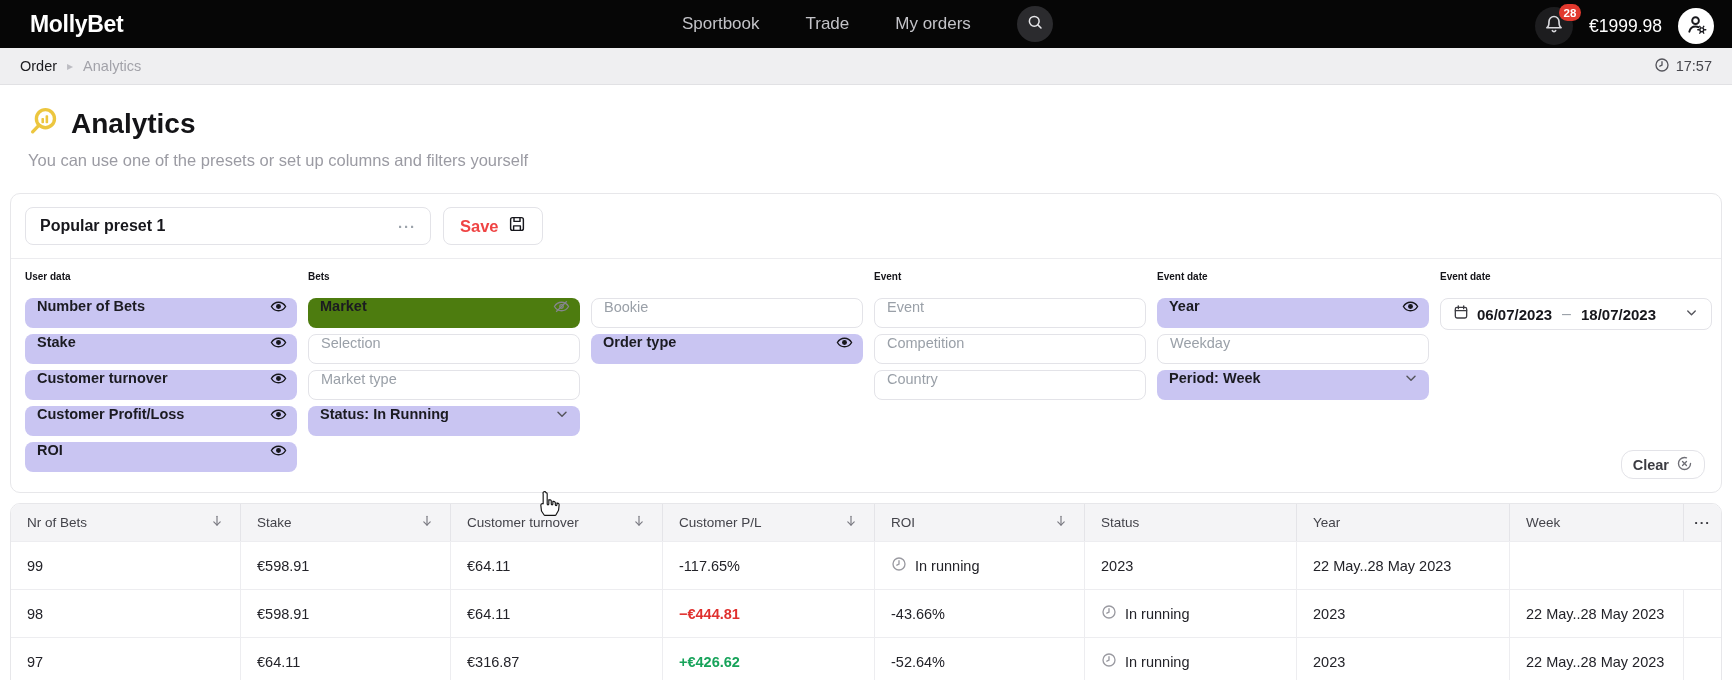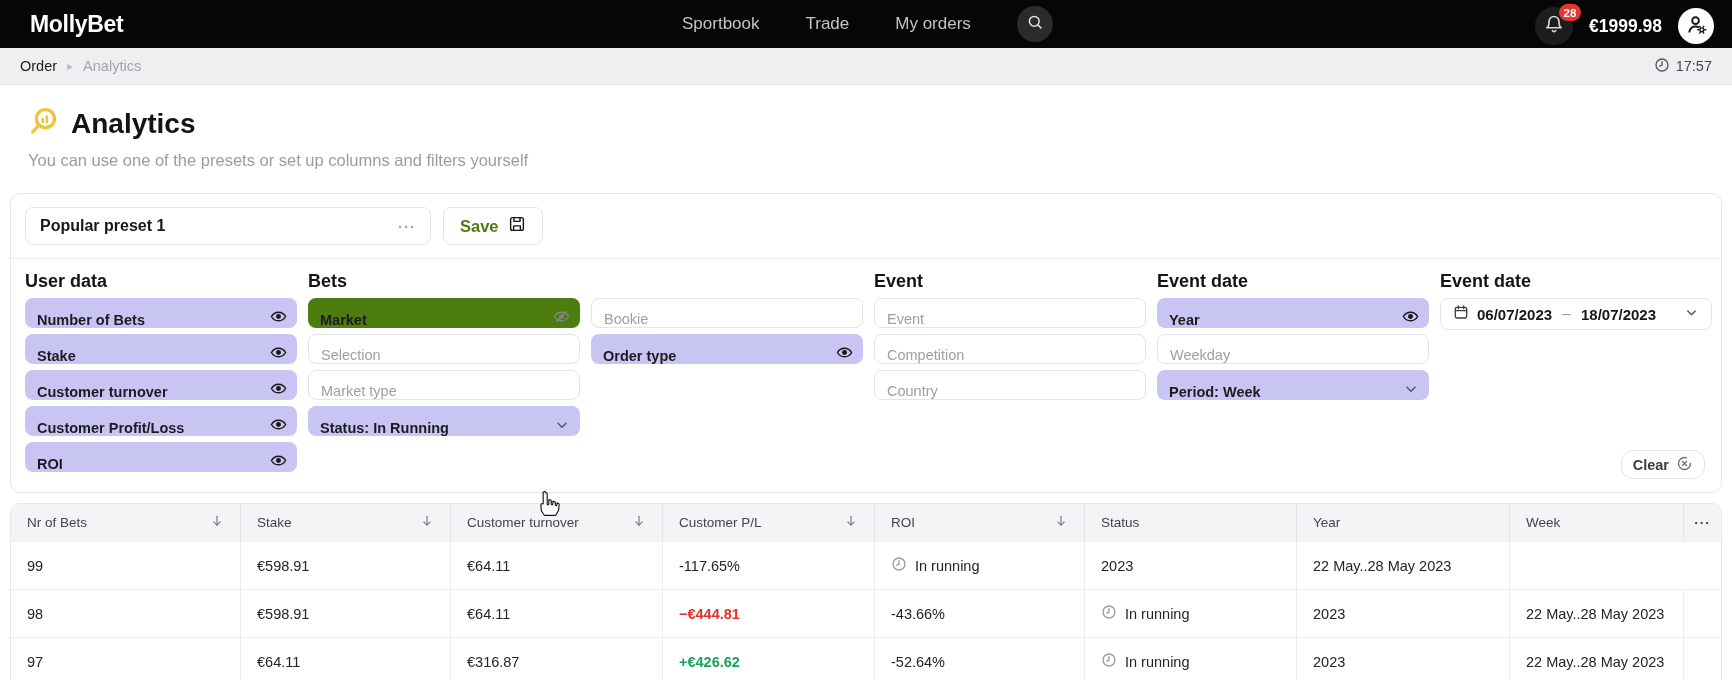--- a/index.html
+++ b/index.html
@@ -9,21 +9,21 @@
   
   .nav { position: relative; height: 48px; background: #060606; display: flex; align-items: center; }
   .logo { color: #fff; font-size: 23px; font-weight: 700; letter-spacing: -0.3px; margin-left: 30px; }
   .nav-center { position: absolute; left: 682px; top: 0; height: 48px; display: flex; align-items: center; gap: 46px; }
   .nav-link { color: #c3c3c8; font-size: 17px; cursor: pointer; }
   .search-btn { width: 36px; height: 36px; border-radius: 50%; background: #2b2b2e; display: flex; align-items: center; justify-content: center; cursor: pointer; }
   .nav-right { position: absolute; right: 18px; top: 0; height: 52px; display: flex; align-items: center; gap: 16px; }
   .bell-wrap { position: relative; width: 38px; height: 38px; border-radius: 50%; background: #1d1d1f; display: flex; align-items: center; justify-content: center; cursor: pointer; }
   .badge { position: absolute; top: -3px; right: -8px; background: #e2392e; color: #fff; font-size: 11.5px;
     font-weight: 700; border-radius: 9px; min-width: 22px; height: 17px; display: flex; align-items: center; justify-content: center; padding: 0 4px; }
-  .balance { color: #fff; font-size: 17.5px; font-weight: 700; }
+  .balance { color: #fff; font-size: 17.5px; font-weight: 400; }
   .avatar { width: 36px; height: 36px; border-radius: 50%; background: #fff; display: flex; align-items: center; justify-content: center; cursor: pointer; }
 
   
   .crumbbar { height: 37px; background: #efeff1; border-bottom: 1px solid #e1e1e4; display: flex; align-items: center; padding: 0 20px; font-size: 14.5px; }
   .crumb-home { color: #1c1c20; cursor: pointer; }
   .crumb-sep { color: #bcbcc2; margin: 0 10px; font-size: 12px; }
   .crumb-cur { color: #a2a2a9; }
   .crumb-time { margin-left: auto; display: flex; align-items: center; gap: 6px; color: #47474d; }
 
   
@@ -33,28 +33,28 @@
   .subtitle { margin-top: 10px; font-size: 16.5px; color: #9b9ba3; }
 
   
   .card { position: relative; margin: 23px 10px 0; border: 1px solid #e7e7ea; border-radius: 10px; background: #fff; }
   .preset-row { display: flex; gap: 12px; padding: 13px 14px; }
   .preset-select { width: 406px; height: 38px; border: 1px solid #e3e3e8; border-radius: 8px; display: flex;
     align-items: center; justify-content: space-between; padding: 0 14px; cursor: pointer; }
   .preset-select .lbl { font-size: 16px; font-weight: 600; color: #17171c; }
   .preset-menu { color: #9ca3ab; font-weight: 700; letter-spacing: 1px; font-size: 15px; }
   .save-btn { height: 38px; border: 1px solid #e3e3e8; border-radius: 8px; background: #fff; display: flex;
-    align-items: center; gap: 9px; padding: 0 16px; font-size: 16.5px; font-weight: 700; color: #4d7c0f; cursor: pointer; }
+    align-items: center; gap: 9px; padding: 0 16px; font-size: 16.5px; font-weight: 700; color: #ef4444; cursor: pointer; }
   .card-divider { border: none; border-top: 1px solid #ececef; }
 
   .filters { position: relative; display: flex; gap: 11px; padding: 12px 14px 14px; }
   .fgroup { width: 272px; }
-  .fgroup-title { height: 18px; font-size: 18px; font-weight: 700; color: #141419; margin-bottom: 9px; }
-  .chip { width: 272px; height: 30px; border-radius: 8px; display: flex; align-items: flex-end;
-    padding: 16px 10px 0 12px; margin-bottom: 6px; font-size: 14.5px; cursor: pointer; }
+  .fgroup-title { height: 18px; font-size: 10px; font-weight: 700; color: #141419; margin-bottom: 9px; }
+  .chip { width: 272px; height: 30px; border-radius: 8px; display: flex; align-items: flex-start;
+    padding: 0 10px 0 12px; margin-bottom: 6px; font-size: 14.5px; cursor: pointer; }
   .chip .lbl { flex: 1; white-space: nowrap; }
   .chip.active { background: #c9c5f2; color: #1b1b21; font-weight: 600; }
   .chip.selected { background: #c9c5f2; color: #1b1b21; font-weight: 600; }
   .chip.hovered { background: #4d7c0f; color: #1b1b21; font-weight: 600; }
   .chip.empty { background: #fff; border: 1px solid #e3e3e8; color: #9aa0a8; }
   .chip .eye { color: #17171c; }
   .chip .eye-off { color: #85858d; }
   .chip .chev { color: #55555c; }
   .date-chip { width: 272px; height: 32px; border: 1px solid #e3e3e8; border-radius: 8px; background: #fff;
     display: flex; align-items: center; gap: 8px; padding: 0 12px; cursor: pointer; }

